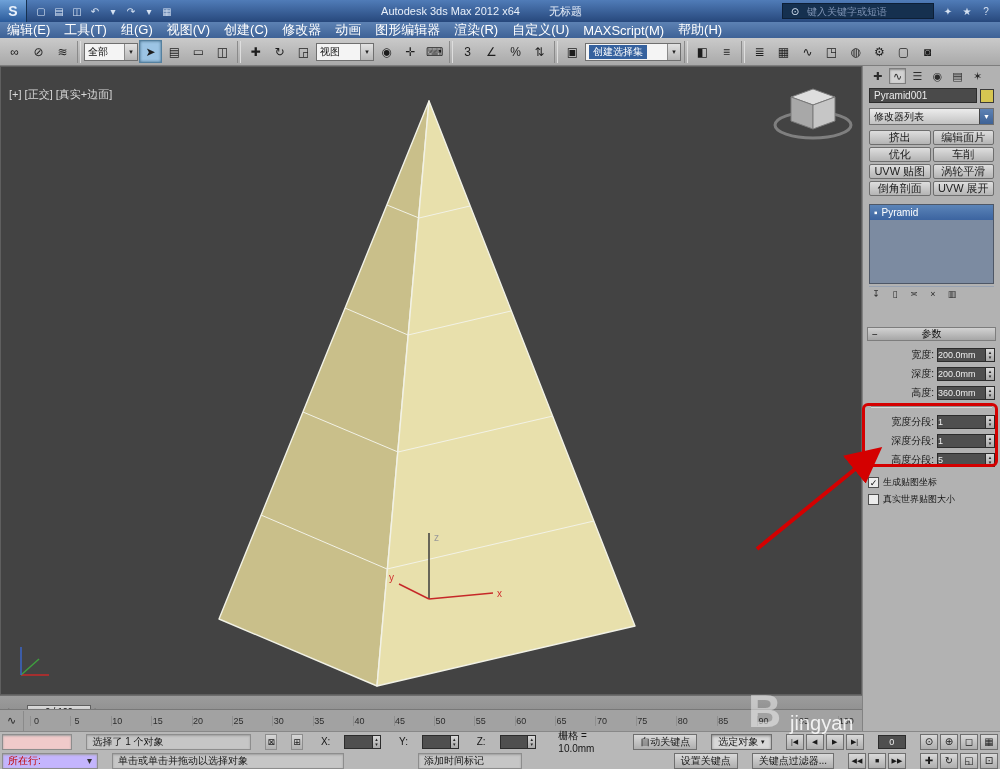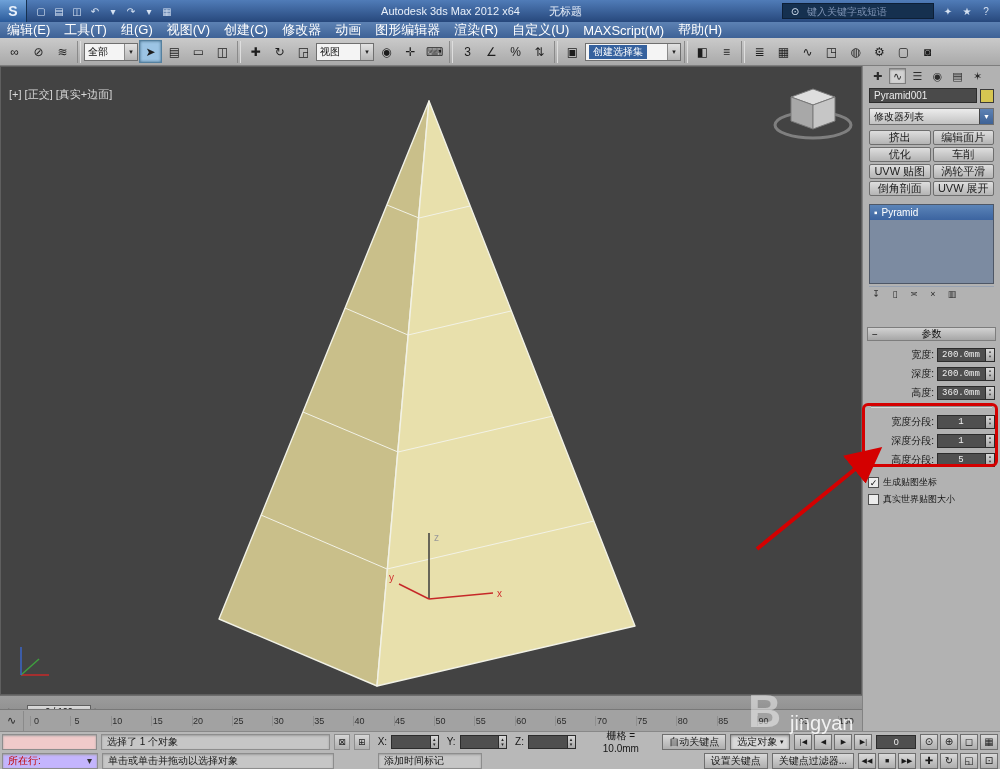--- a/index.html
+++ b/index.html
@@ -58,40 +58,40 @@
   .stack-item { height:15px; display:flex; align-items:center; gap:4px; padding:0 4px; font-size:10px; }
   .stack-item.selected { background:linear-gradient(#5b84b8,#3c64a0); color:#fff; }
   .stack-tools { margin:2px 6px 0 6px; height:15px; display:flex; align-items:center; gap:5px; border-top:1px solid #97a2b2; }
   .stkbtn { font-size:9px; color:#2a2a2a; width:14px; text-align:center; }
   .rollout-hdr { margin:26px 4px 0 4px; height:14px; background:linear-gradient(#d2d2d2,#a6a6a6); border:1px solid #7d7d7d; display:flex; align-items:center; font-size:10px; color:#151515; }
   .rollout-hdr .minus { width:14px; text-align:center; }
   .rollout-hdr .rtitle { flex:1; text-align:center; margin-right:14px; }
   .size-rows, .seg-rows { margin-top:4px; }
   .spin-row { display:flex; justify-content:flex-end; align-items:center; height:19px; gap:3px; padding-right:5px; font-size:10px; color:#161616; }
   .spin-label { white-space:nowrap; }
-  .spin-field { width:58px; height:14px; background:#4f4f4f; border:1px solid #2c2c2c; color:#f0f0f0; display:flex; align-items:center; justify-content:center; font-size:9px; position:relative; padding-right:10px;font-family:Liberation Mono, monospace; }
+  .spin-field { width:58px; height:14px; background:#4f4f4f; border:1px solid #2c2c2c; color:#f0f0f0; display:flex; align-items:center; justify-content:flex-start; font-size:9px; position:relative; padding-right:10px; }
   .spin-btns { position:absolute; right:0; top:0; bottom:0; width:9px; display:flex; flex-direction:column; align-items:center; justify-content:center; background:linear-gradient(#d8d8d8,#a8a8a8); border-left:1px solid #2c2c2c; color:#222; }
   .spin-btns span { font-size:5px; line-height:5px; }
   .param-divider { height:1px; margin:4px 8px 2px 8px; border-top:1px solid #8c8c8c; border-bottom:1px solid #d8d8d8; }
   .cbx-rows { margin-top:5px; }
   .cbx-row { display:flex; align-items:center; gap:4px; padding-left:5px; height:17px; font-size:9px; color:#161616; }
   .cbx { width:11px; height:11px; background:#ececec; border:1px solid #4f4f4f; display:flex; align-items:center; justify-content:center; font-size:9px; color:#0a0a0a; }
 
   
   .timeslider-row { position:absolute; left:0; top:695px; width:862px; height:31px; background:linear-gradient(#9c9c9c,#868686); border-top:1px solid #6e6e6e; display:flex; align-items:center; z-index:2; }
   .ts-arrow { width:13px; text-align:center; font-size:7px; color:#2e2e2e; }
   .ts-handle { width:64px; height:12px; margin-left:14px; background:linear-gradient(#dcdcdc,#aeaeae); border:1px solid #5f5f5f; font-size:9px; display:flex; align-items:center; justify-content:center; color:#111; }
   .ruler { position:absolute; left:0; top:709px; width:862px; height:22px; background:#a2a2a2; border-top:1px solid #787878; display:flex; align-items:center; z-index:2; }
   .ruler-btn { width:24px; height:20px; display:flex; align-items:center; justify-content:center; color:#2a2a2a; font-size:11px; border-right:1px solid #8a8a8a; }
   .ticks { flex:1; display:flex; justify-content:space-between; padding:0 8px 0 6px; font-size:9px; color:#2d2d2d; }
   .tick { min-width:12px; text-align:center; border-left:1px solid #8f8f8f; }
 
   
   .statusbar { position:absolute; left:0; top:731px; width:1000px; height:38px; background:#b8b8b8; border-top:1px solid #888; z-index:6; font-size:10px; color:#161616; }
-  .srow { height:19px; display:flex; align-items:center; gap:4px; padding:8px 2px;text-align:center; }
+  .srow { height:19px; display:flex; align-items:center; gap:14px; padding:8px 2px; }
   .cell { border:1px solid #8d8d8d; background:#c6c6c6; height:16px; display:flex; align-items:center; padding:0 5px; box-shadow:inset 0 1px 2px #9e9e9e; white-space:nowrap; overflow:hidden; }
   .listener { width:96px; }
   .listener.pink { background:#f0caca; }
   .listener.white { background:#c4b5fd; color:#c00000; justify-content:space-between; }
   .statuscell { width:232px; }
   .sicon { width:16px; height:16px; display:flex; align-items:center; justify-content:center; border:1px solid #8d8d8d; background:linear-gradient(#d6d6d6,#b0b0b0); font-size:9px; color:#222; }
   .coordlbl { margin-left:4px; }
   .coordfield { width:48px; height:14px; background:#4f4f4f; border:1px solid #2c2c2c; position:relative; padding-right:9px; }
   .coordfield .spin-btns { width:8px; }
   .gridlbl { margin-left:8px; }

